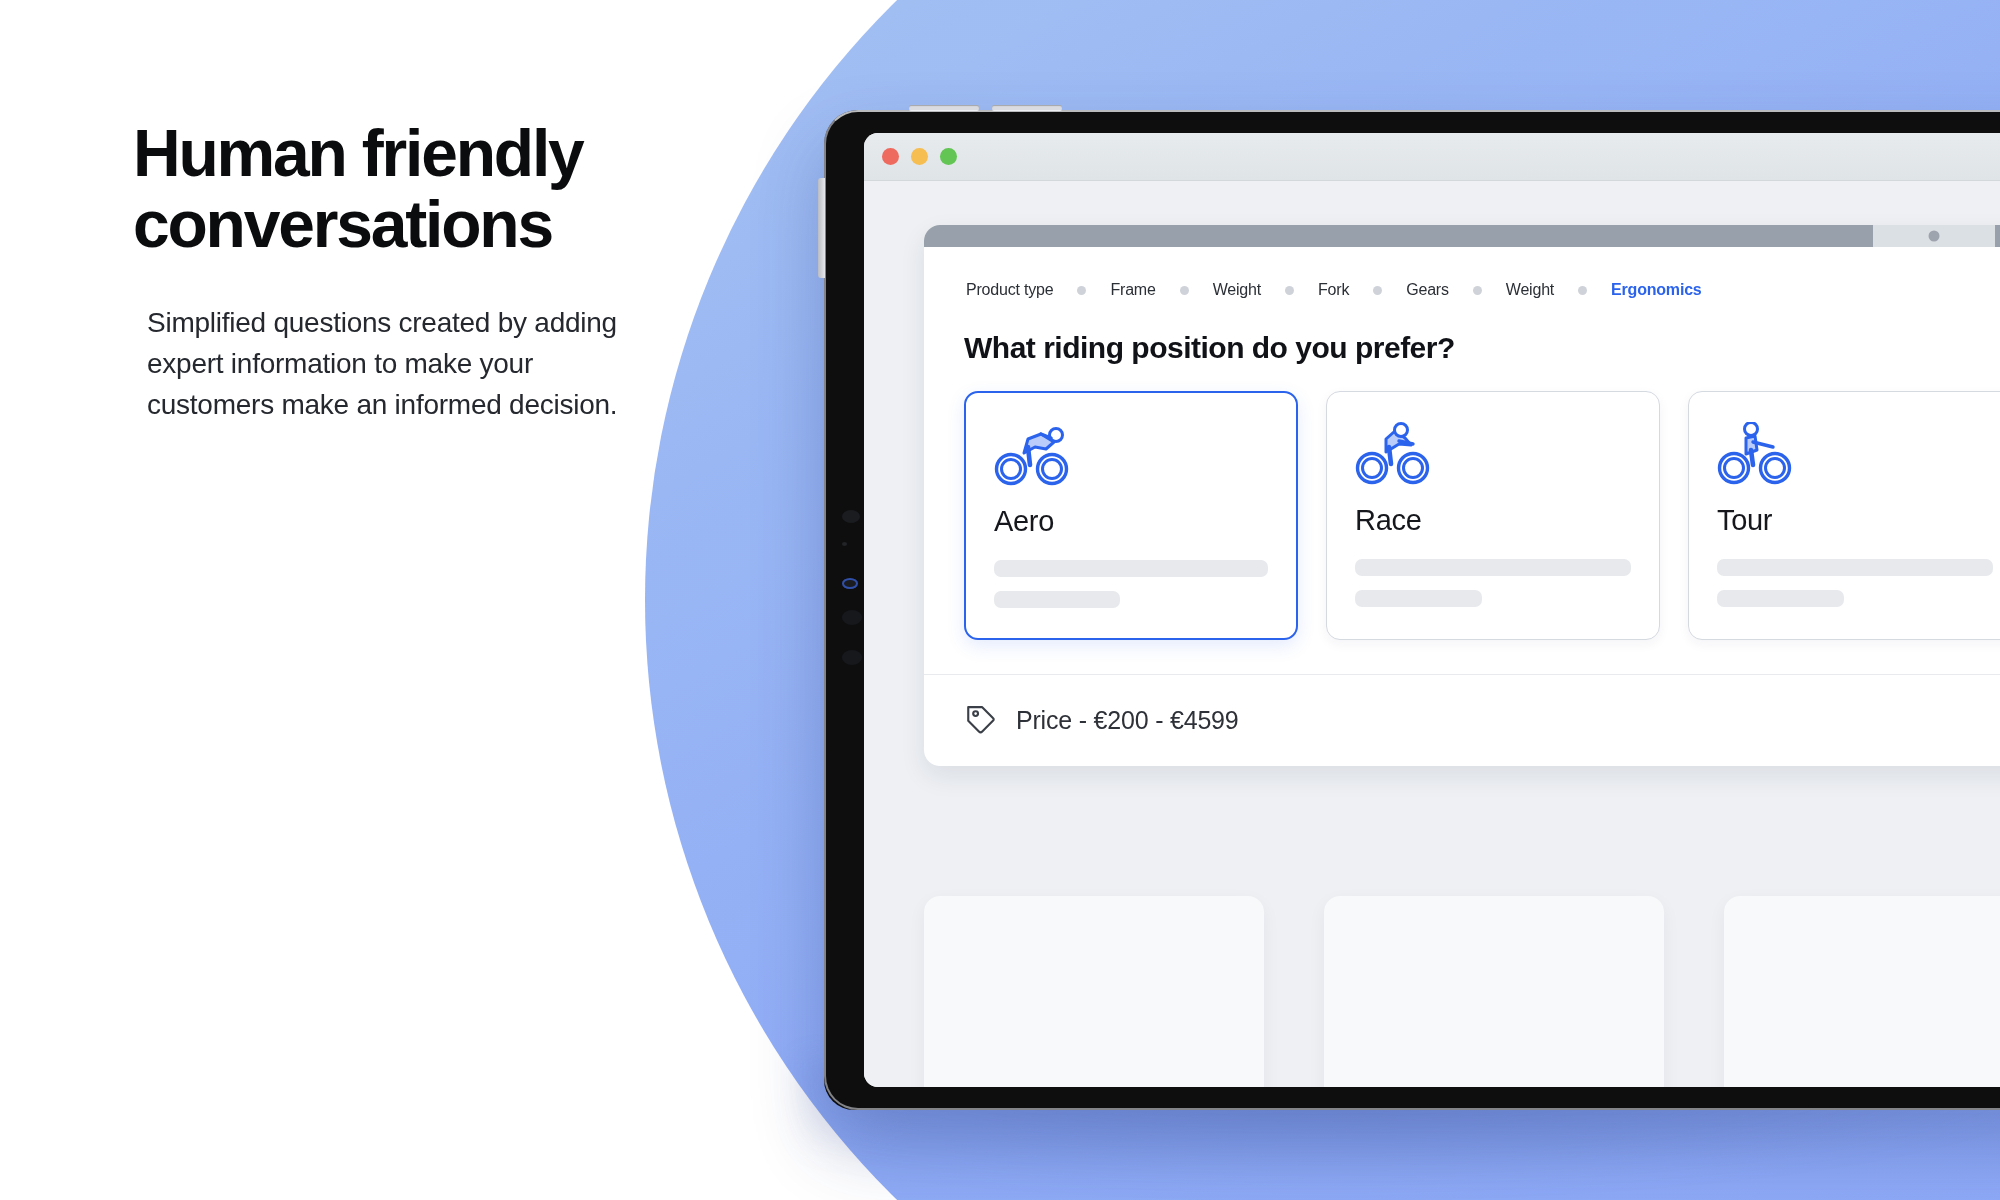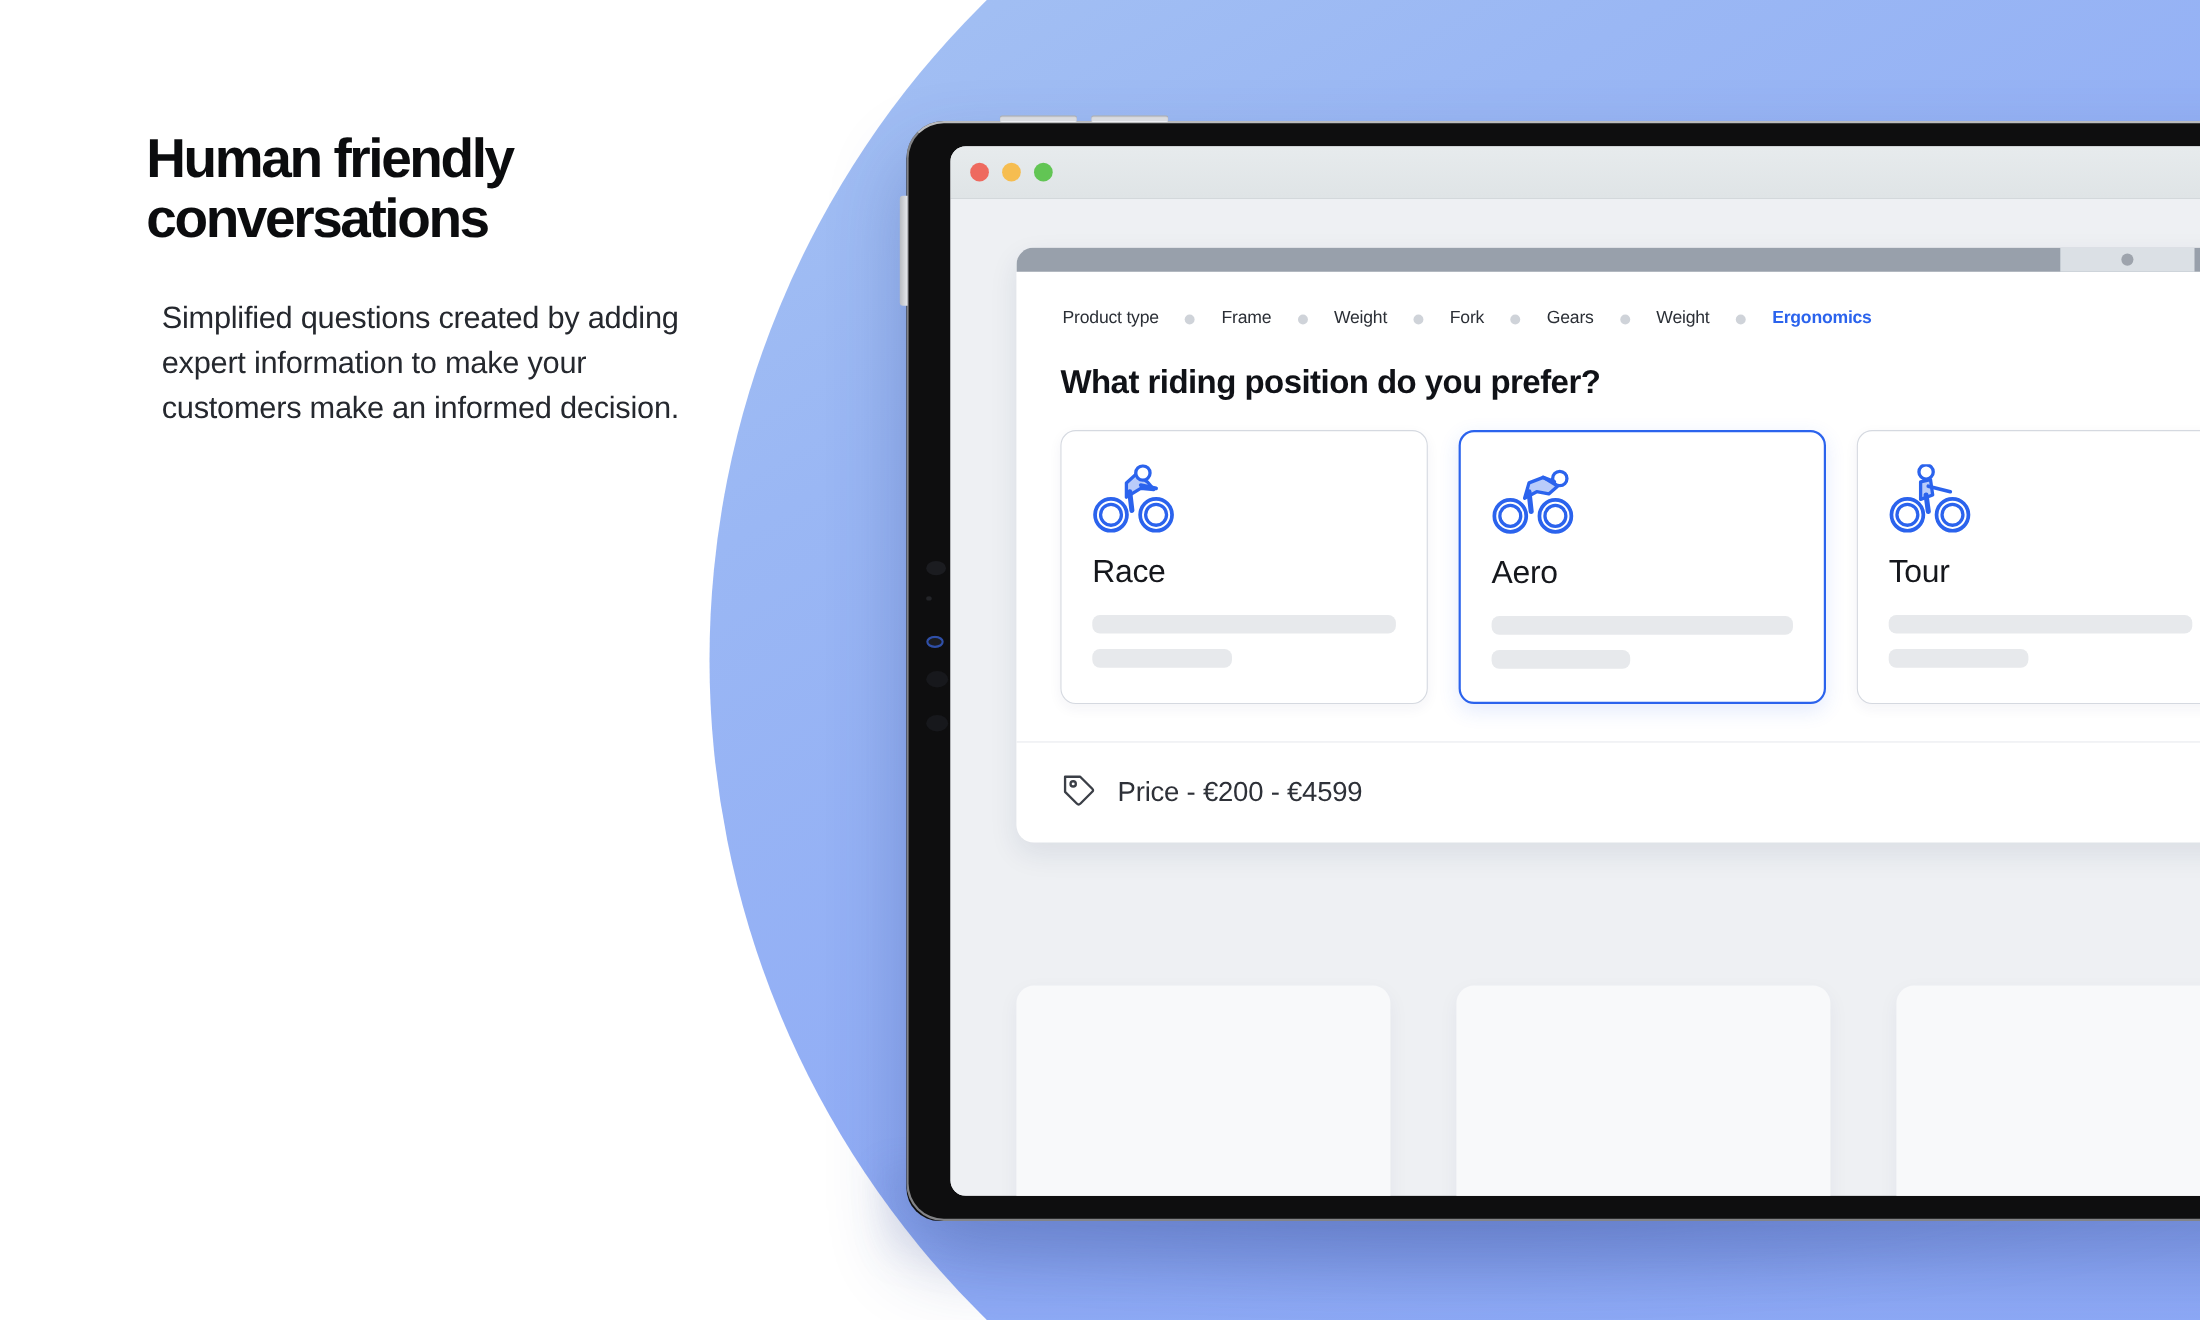--- a/index.html
+++ b/index.html
@@ -23,21 +23,21 @@
     position:absolute;
     left:800px; top:1060px;
     width:1300px; height:130px;
     background:radial-gradient(ellipse at 40% 10%, rgba(70,95,175,0.30) 0%, rgba(110,140,215,0.0) 68%);
     filter:blur(14px);
   }
 
   
   .copy { position:absolute; left:133px; top:118px; width:640px; }
   .headline {
-    font-size:50px; line-height:1.07; font-weight:700;
+    font-size:66px; line-height:1.07; font-weight:700;
     letter-spacing:-2.2px; color:#0b0c0e; white-space:pre-line;
   }
   .subcopy {
     margin-top:44px;
     font-size:28px; line-height:1.46; color:#25282e;
     letter-spacing:-0.25px; white-space:pre-line;margin-left:14px;
   }
 
   
   .device {
@@ -247,59 +247,59 @@
               <span class="step">Gears</span>
               <span class="step-sep"></span>
               <span class="step">Weight</span>
               <span class="step-sep"></span>
               <span class="step active">Ergonomics</span>
             </div>
 
             <h2 class="question">What riding position do you prefer?</h2>
 
             <div class="options">
+
+              <div class="opt-card selected">
+                <div class="opt-icon">
+                  <svg width="86" height="66" viewBox="0 0 86 66" fill="none">
+                    <path d="M30 30 L34 16 L47 11 L60 19 L52 26 L41 24 Z" fill="#b9ccfa"></path>
+                    <path d="M30 30 L34 16 L47 11 L60 19 L52 26 L41 24 Z" stroke="#2b63ed" stroke-width="3" stroke-linejoin="round" fill="none"></path>
+                    <circle cx="62" cy="12" r="6.5" fill="#ffffff" stroke="#2b63ed" stroke-width="3"></circle>
+                    <path d="M47 11 L57 15" stroke="#2b63ed" stroke-width="3.4" stroke-linecap="round"></path>
+                    <path d="M34 24 L36 42" stroke="#2b63ed" stroke-width="4.6" stroke-linecap="round"></path>
+                    <circle cx="17" cy="46" r="14.5" stroke="#2b63ed" stroke-width="3.4" fill="none"></circle>
+                    <circle cx="17" cy="46" r="9.5" stroke="#2b63ed" stroke-width="3.0" fill="none"></circle>
+                    <circle cx="58" cy="46" r="14.5" stroke="#2b63ed" stroke-width="3.4" fill="none"></circle>
+                    <circle cx="58" cy="46" r="9.5" stroke="#2b63ed" stroke-width="3.0" fill="none"></circle>
+                  </svg>
+                </div>
+                <div class="opt-label">Aero</div>
+                <div class="skel l1"></div>
+                <div class="skel l2"></div>
+              </div>
 
               <div class="opt-card">
                 <div class="opt-icon">
                   <svg width="86" height="66" viewBox="0 0 86 66" fill="none">
                     <path d="M31 30 L31 17 L40 9 L50 16 L56 23 L44 22 Z" fill="#b9ccfa"></path>
                     <path d="M31 30 L31 17 L40 9 L50 16 L56 23 L44 22 Z" stroke="#2b63ed" stroke-width="3" stroke-linejoin="round" fill="none"></path>
                     <circle cx="46" cy="8" r="6.5" fill="#ffffff" stroke="#2b63ed" stroke-width="3"></circle>
                     <path d="M44 19 L58 22" stroke="#2b63ed" stroke-width="3.4" stroke-linecap="round"></path>
                     <path d="M34 25 L36 42" stroke="#2b63ed" stroke-width="4.6" stroke-linecap="round"></path>
                     <circle cx="17" cy="46" r="14.5" stroke="#2b63ed" stroke-width="3.4" fill="none"></circle>
                     <circle cx="17" cy="46" r="9.5" stroke="#2b63ed" stroke-width="3.0" fill="none"></circle>
                     <circle cx="58" cy="46" r="14.5" stroke="#2b63ed" stroke-width="3.4" fill="none"></circle>
                     <circle cx="58" cy="46" r="9.5" stroke="#2b63ed" stroke-width="3.0" fill="none"></circle>
                   </svg>
                 </div>
                 <div class="opt-label">Race</div>
                 <div class="skel l1"></div>
                 <div class="skel l2"></div>
               </div>
 
-              <div class="opt-card selected">
-                <div class="opt-icon">
-                  <svg width="86" height="66" viewBox="0 0 86 66" fill="none">
-                    <path d="M30 30 L34 16 L47 11 L60 19 L52 26 L41 24 Z" fill="#b9ccfa"></path>
-                    <path d="M30 30 L34 16 L47 11 L60 19 L52 26 L41 24 Z" stroke="#2b63ed" stroke-width="3" stroke-linejoin="round" fill="none"></path>
-                    <circle cx="62" cy="12" r="6.5" fill="#ffffff" stroke="#2b63ed" stroke-width="3"></circle>
-                    <path d="M47 11 L57 15" stroke="#2b63ed" stroke-width="3.4" stroke-linecap="round"></path>
-                    <path d="M34 24 L36 42" stroke="#2b63ed" stroke-width="4.6" stroke-linecap="round"></path>
-                    <circle cx="17" cy="46" r="14.5" stroke="#2b63ed" stroke-width="3.4" fill="none"></circle>
-                    <circle cx="17" cy="46" r="9.5" stroke="#2b63ed" stroke-width="3.0" fill="none"></circle>
-                    <circle cx="58" cy="46" r="14.5" stroke="#2b63ed" stroke-width="3.4" fill="none"></circle>
-                    <circle cx="58" cy="46" r="9.5" stroke="#2b63ed" stroke-width="3.0" fill="none"></circle>
-                  </svg>
-                </div>
-                <div class="opt-label">Aero</div>
-                <div class="skel l1"></div>
-                <div class="skel l2"></div>
-              </div>
-
               <div class="opt-card">
                 <div class="opt-icon">
                   <svg width="86" height="66" viewBox="0 0 86 66" fill="none">
                     <path d="M29 32 L29 16 L38 14 L40 28 Z" fill="#b9ccfa"></path>
                     <path d="M29 32 L29 16 L38 14 L40 28 Z" stroke="#2b63ed" stroke-width="3" stroke-linejoin="round" fill="none"></path>
                     <circle cx="34" cy="7" r="6.5" fill="#ffffff" stroke="#2b63ed" stroke-width="3"></circle>
                     <path d="M36 20 L56 25" stroke="#2b63ed" stroke-width="3.4" stroke-linecap="round"></path>
                     <path d="M34 28 L36 43" stroke="#2b63ed" stroke-width="4.6" stroke-linecap="round"></path>
                     <circle cx="17" cy="46" r="14.5" stroke="#2b63ed" stroke-width="3.4" fill="none"></circle>
                     <circle cx="17" cy="46" r="9.5" stroke="#2b63ed" stroke-width="3.0" fill="none"></circle>

